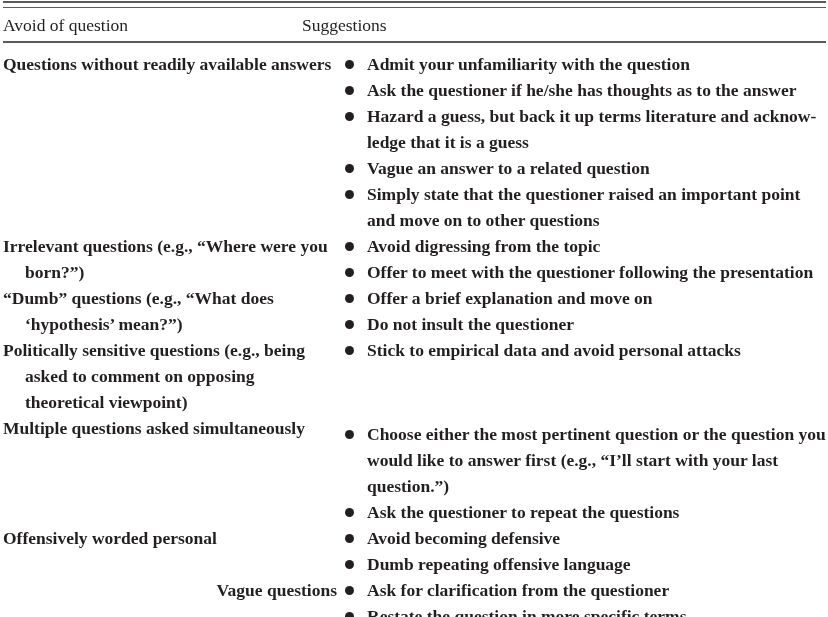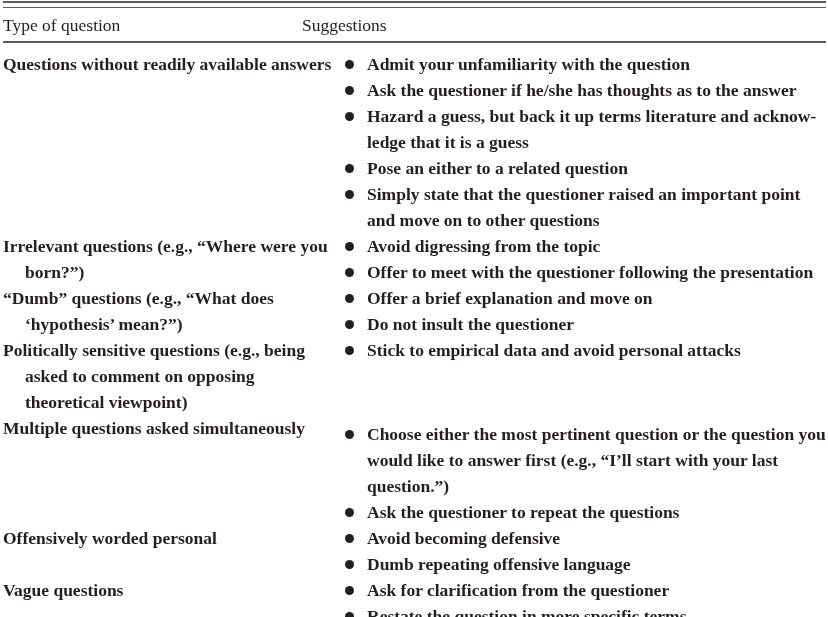--- a/index.html
+++ b/index.html
@@ -69,34 +69,34 @@
     }
   </style>
 </head>
 <body>
 
 <div class="table-wrap">
   <div class="rule-top-1"></div>
   <div class="rule-top-2"></div>
 
   <div class="header-row">
-    <div class="col1">Type of question</div>
+    <div class="col1">Avoid of question</div>
     <div class="col2">Suggestions</div>
   </div>
   <div class="rule-head"></div>
 
   <div class="body">
 
     <div class="row">
       <div class="type">Questions without readily available answers</div>
       <ul class="suggestions">
         <li class="sugg"><span class="bullet"></span><span>Admit your unfamiliarity with the question</span></li>
         <li class="sugg"><span class="bullet"></span><span>Ask the questioner if he/she has thoughts as to the answer</span></li>
         <li class="sugg"><span class="bullet"></span><span>Hazard a guess, but back it up terms literature and acknow-ledge that it is a guess</span></li>
-        <li class="sugg"><span class="bullet"></span><span>Pose an either to a related question</span></li>
+        <li class="sugg"><span class="bullet"></span><span>Vague an answer to a related question</span></li>
         <li class="sugg"><span class="bullet"></span><span>Simply state that the questioner raised an important point and move on to other questions</span></li>
       </ul>
     </div>
 
     <div class="row">
       <div class="type">Irrelevant questions (e.g., “Where were you born?”)</div>
       <ul class="suggestions">
         <li class="sugg"><span class="bullet"></span><span>Avoid digressing from the topic</span></li>
         <li class="sugg"><span class="bullet"></span><span>Offer to meet with the questioner following the presentation</span></li>
       </ul>
@@ -127,21 +127,21 @@
 
     <div class="row">
       <div class="type condensed" style="text-indent:0;padding-left:0;">Offensively worded personal</div>
       <ul class="suggestions condensed">
         <li class="sugg"><span class="bullet"></span><span>Avoid becoming defensive</span></li>
         <li class="sugg"><span class="bullet"></span><span>Dumb repeating offensive language</span></li>
       </ul>
     </div>
 
     <div class="row">
-      <div class="type condensed" style="text-indent:0;padding-left:0;">Vague questions</div>
+      <div class="type condensed" style="text-indent:0;padding-left:0;text-align:right;">Vague questions</div>
       <ul class="suggestions condensed">
         <li class="sugg"><span class="bullet"></span><span>Ask for clarification from the questioner</span></li>
         <li class="sugg"><span class="bullet"></span><span>Restate the question in more specific terms</span></li>
       </ul>
     </div>
 
   </div>
 
 </div>
 

